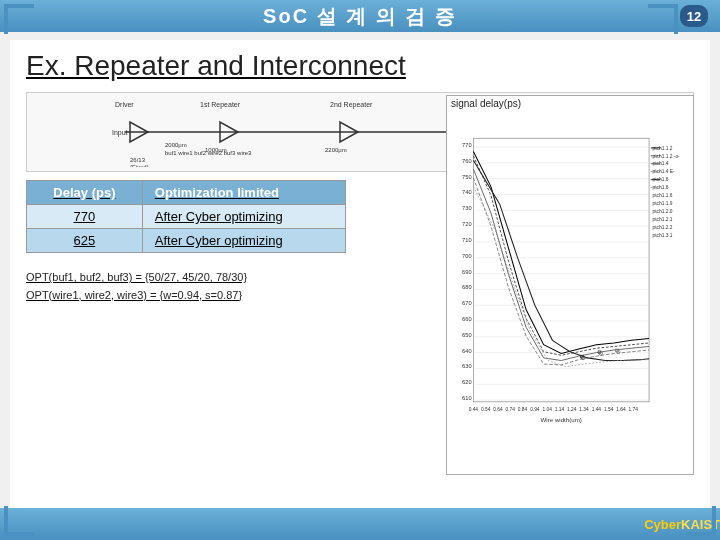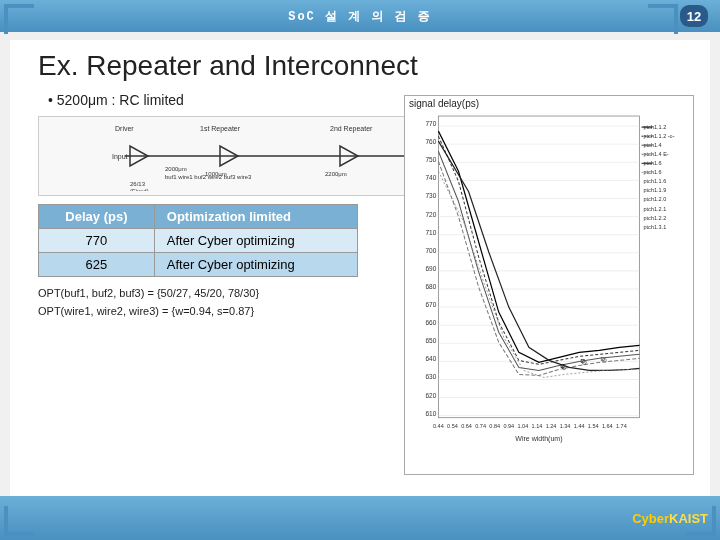--- a/index.html
+++ b/index.html
@@ -16,24 +16,23 @@
     .header {
       background: linear-gradient(to bottom, #6ab0d8, #4a90c0);
       height: 32px;
       display: flex;
       align-items: center;
       justify-content: center;
       position: relative;
     }
     .header-title {
       color: white;
-      font-size: 12px;
+      font-size: 20px;
       font-weight: bold;
       letter-spacing: 2px;
-      font-family: Liberation Mono, monospace;
     }
     .header-num {
       position: absolute;
       right: 12px;
       top: 50%;
       transform: translateY(-50%);
       background: #2a5a8a;
       color: white;
       width: 28px;
       height: 22px;
@@ -42,23 +41,24 @@
       justify-content: center;
       font-size: 13px;
       font-weight: bold;
       border-radius: 9px;
     }
 
     
     .main {
       background: white;
       margin: 8px 10px;
-      padding: 10px 28px;
+      padding: 10px 16px;
       height: calc(540px - 48px);
       position: relative;
+      text-decoration: underline;
     }
 
     .page-title {
       font-size: 28px;
       font-weight: normal;
       color: #222;
       margin-bottom: 10px;
       font-family: Arial, sans-serif;
     }
 
@@ -83,21 +83,21 @@
       padding: 4px 8px;
       font-size: 9px;
       position: relative;
       overflow: hidden;
     }
 
     
     .data-table {
       border-collapse: collapse;
       width: 320px;
-      margin-bottom: 8px;
+      margin-bottom: 16px;
       border-radius: 17px;
     }
     .data-table td {
       border: 1px solid #999;
       padding: 4px 12px;
       font-size: 13px;
       text-align: center;
     }
     .data-table tr:first-child td {
       background: #7ab0d4;
@@ -117,46 +117,45 @@
       color: #222;
       line-height: 1.6;
       margin-top: 4px;
     }
 
     
     .chart-area {
       position: absolute;
       right: 16px;
       top: 55px;
-      width: 290px;
+      width: 248px;
       height: 380px;
       background: white;
       border: 1px solid #aaa;
       overflow: hidden;
     }
 
     .chart-title {
       font-size: 10px;
       text-align: left;
       padding: 2px 4px;
       color: #222;
     }
 
     
     .footer-decor {
       position: absolute;
       bottom: 0;
       left: 0;
       right: 0;
-      height: 44px;
+      height: 32px;
       background: linear-gradient(to bottom, #6ab0d8, #4a90c0);
       display: flex;
       align-items: center;
       justify-content: flex-end;
-      padding-right: 12px;
     }
     .cyber-logo {
       font-size: 13px;
       color: white;
       font-weight: bold;
     }
     .cyber-logo span {
       color: #ffcc00;
     }
 
@@ -202,21 +201,20 @@
 <div class="header">
   <div class="bracket-tl"></div>
   <div class="bracket-tr"></div>
   <span class="header-title">SoC  설 계 의  검 증</span>
   <div class="header-num">12</div>
 </div>
 
 <div class="main">
   <div class="page-title">Ex. Repeater and Interconnect</div>
 
-  <div class="bullet-point">5200μm : RC limited</div>
 
   <div class="diagram-area">
     <svg class="circuit-svg" viewBox="0 0 500 70" xmlns="http://www.w3.org/2000/svg">
 
       <text x="5" y="10" font-size="7" fill="#333">Driver</text>
       <text x="90" y="10" font-size="7" fill="#333">1st Repeater</text>
       <text x="220" y="10" font-size="7" fill="#333">2nd Repeater</text>
       <text x="380" y="10" font-size="7" fill="#333">Receiver</text>
 
       <text x="2" y="38" font-size="7" fill="#333">Input</text>

